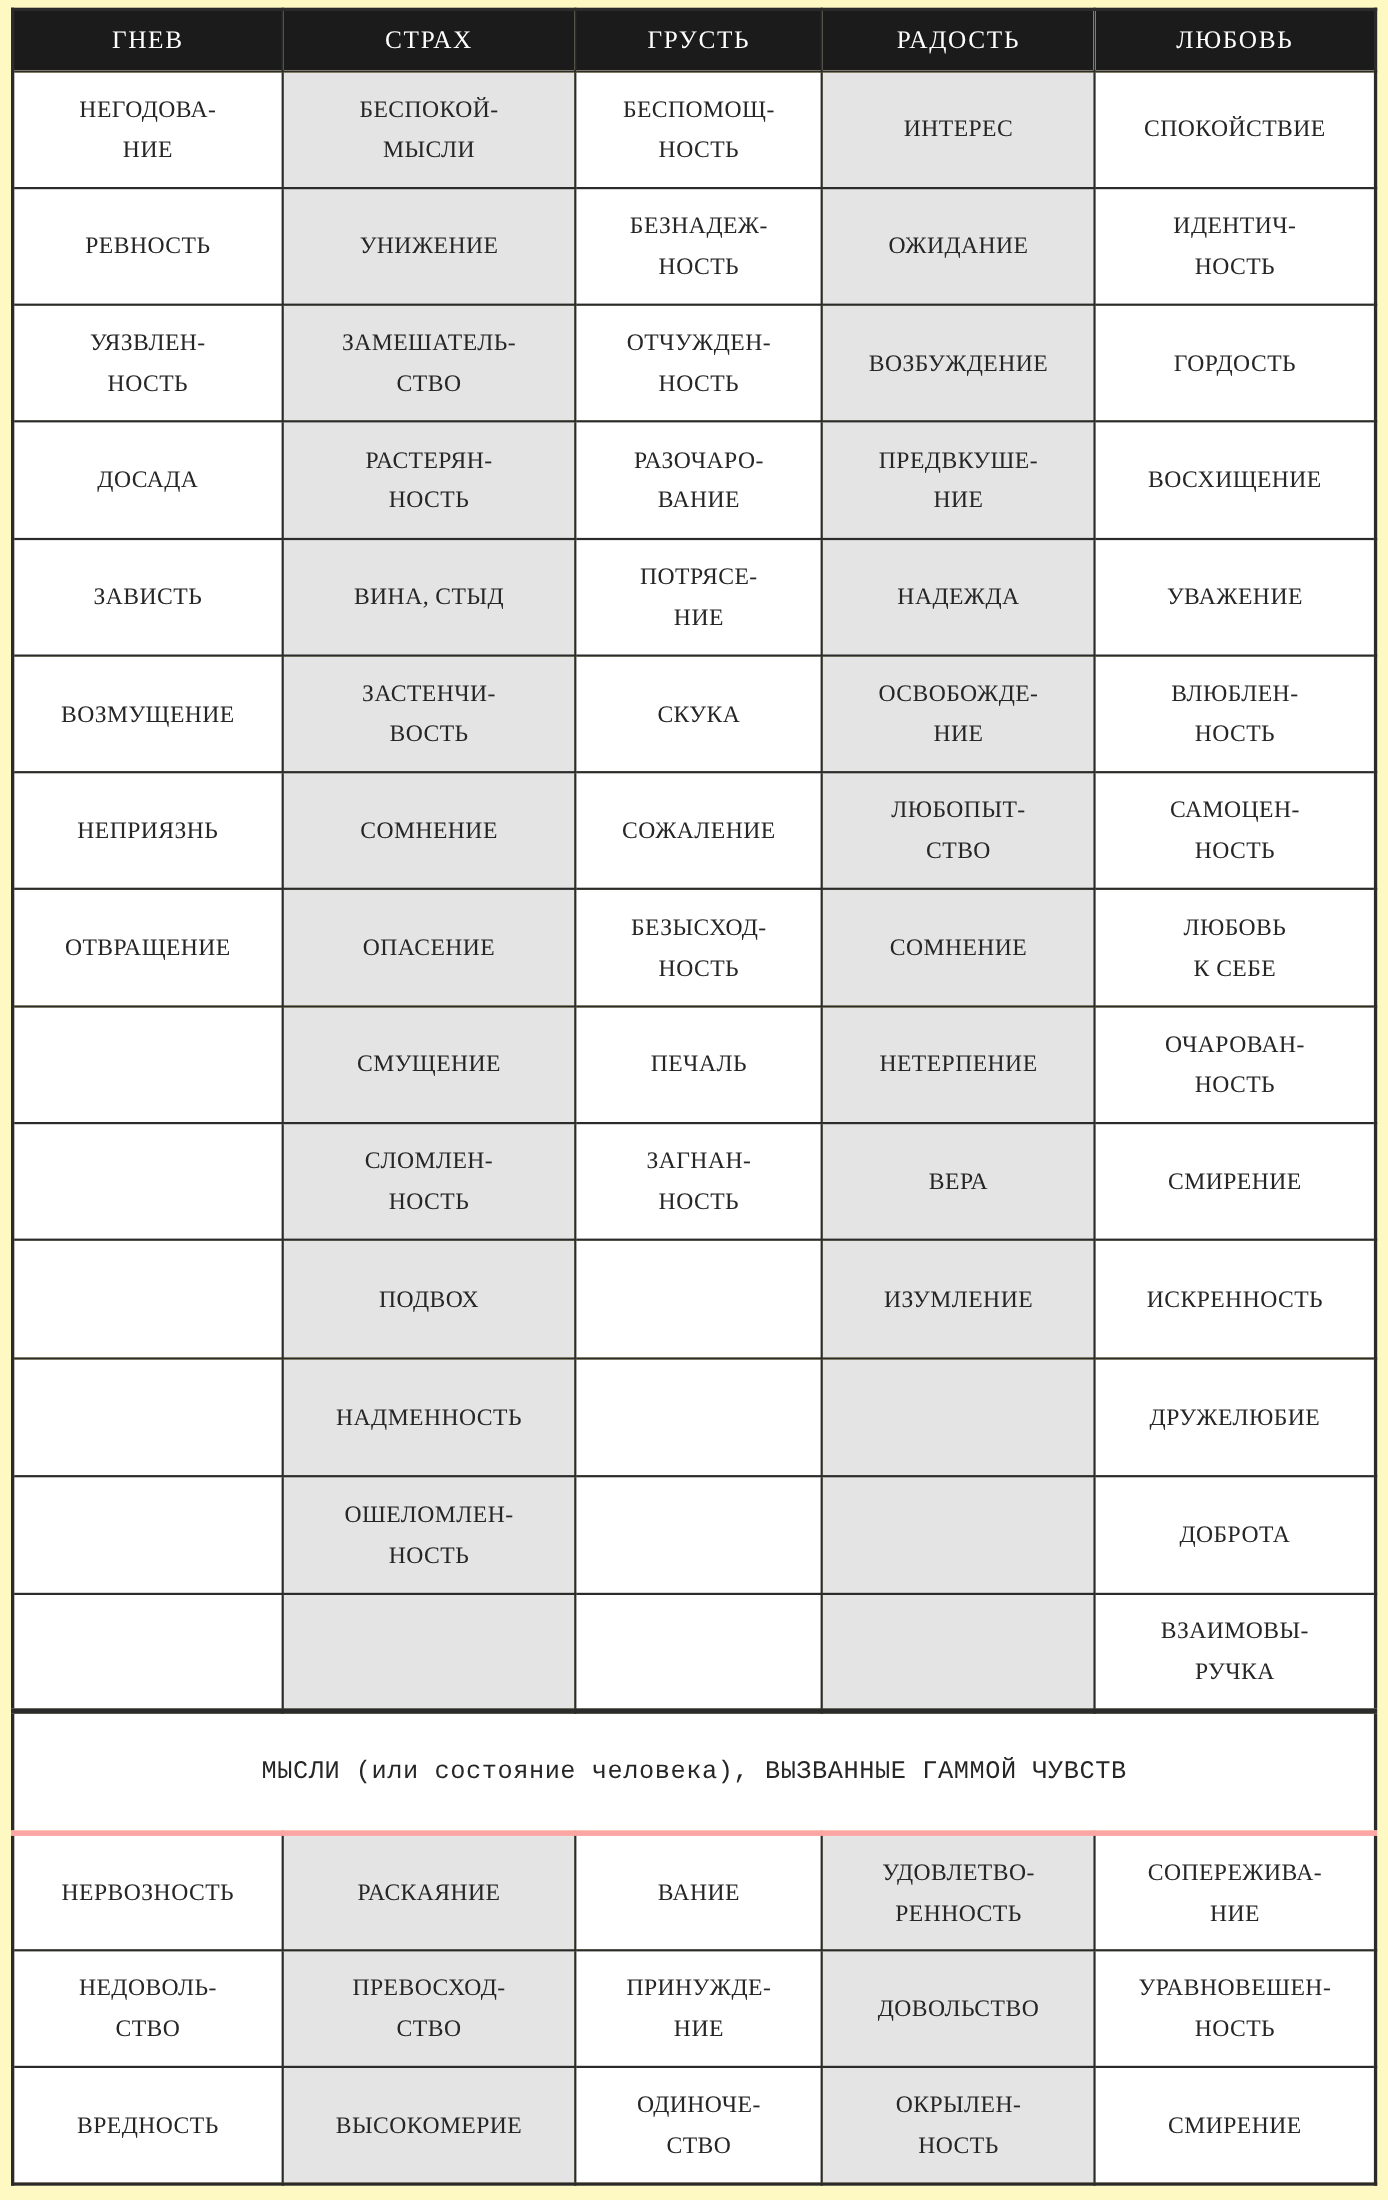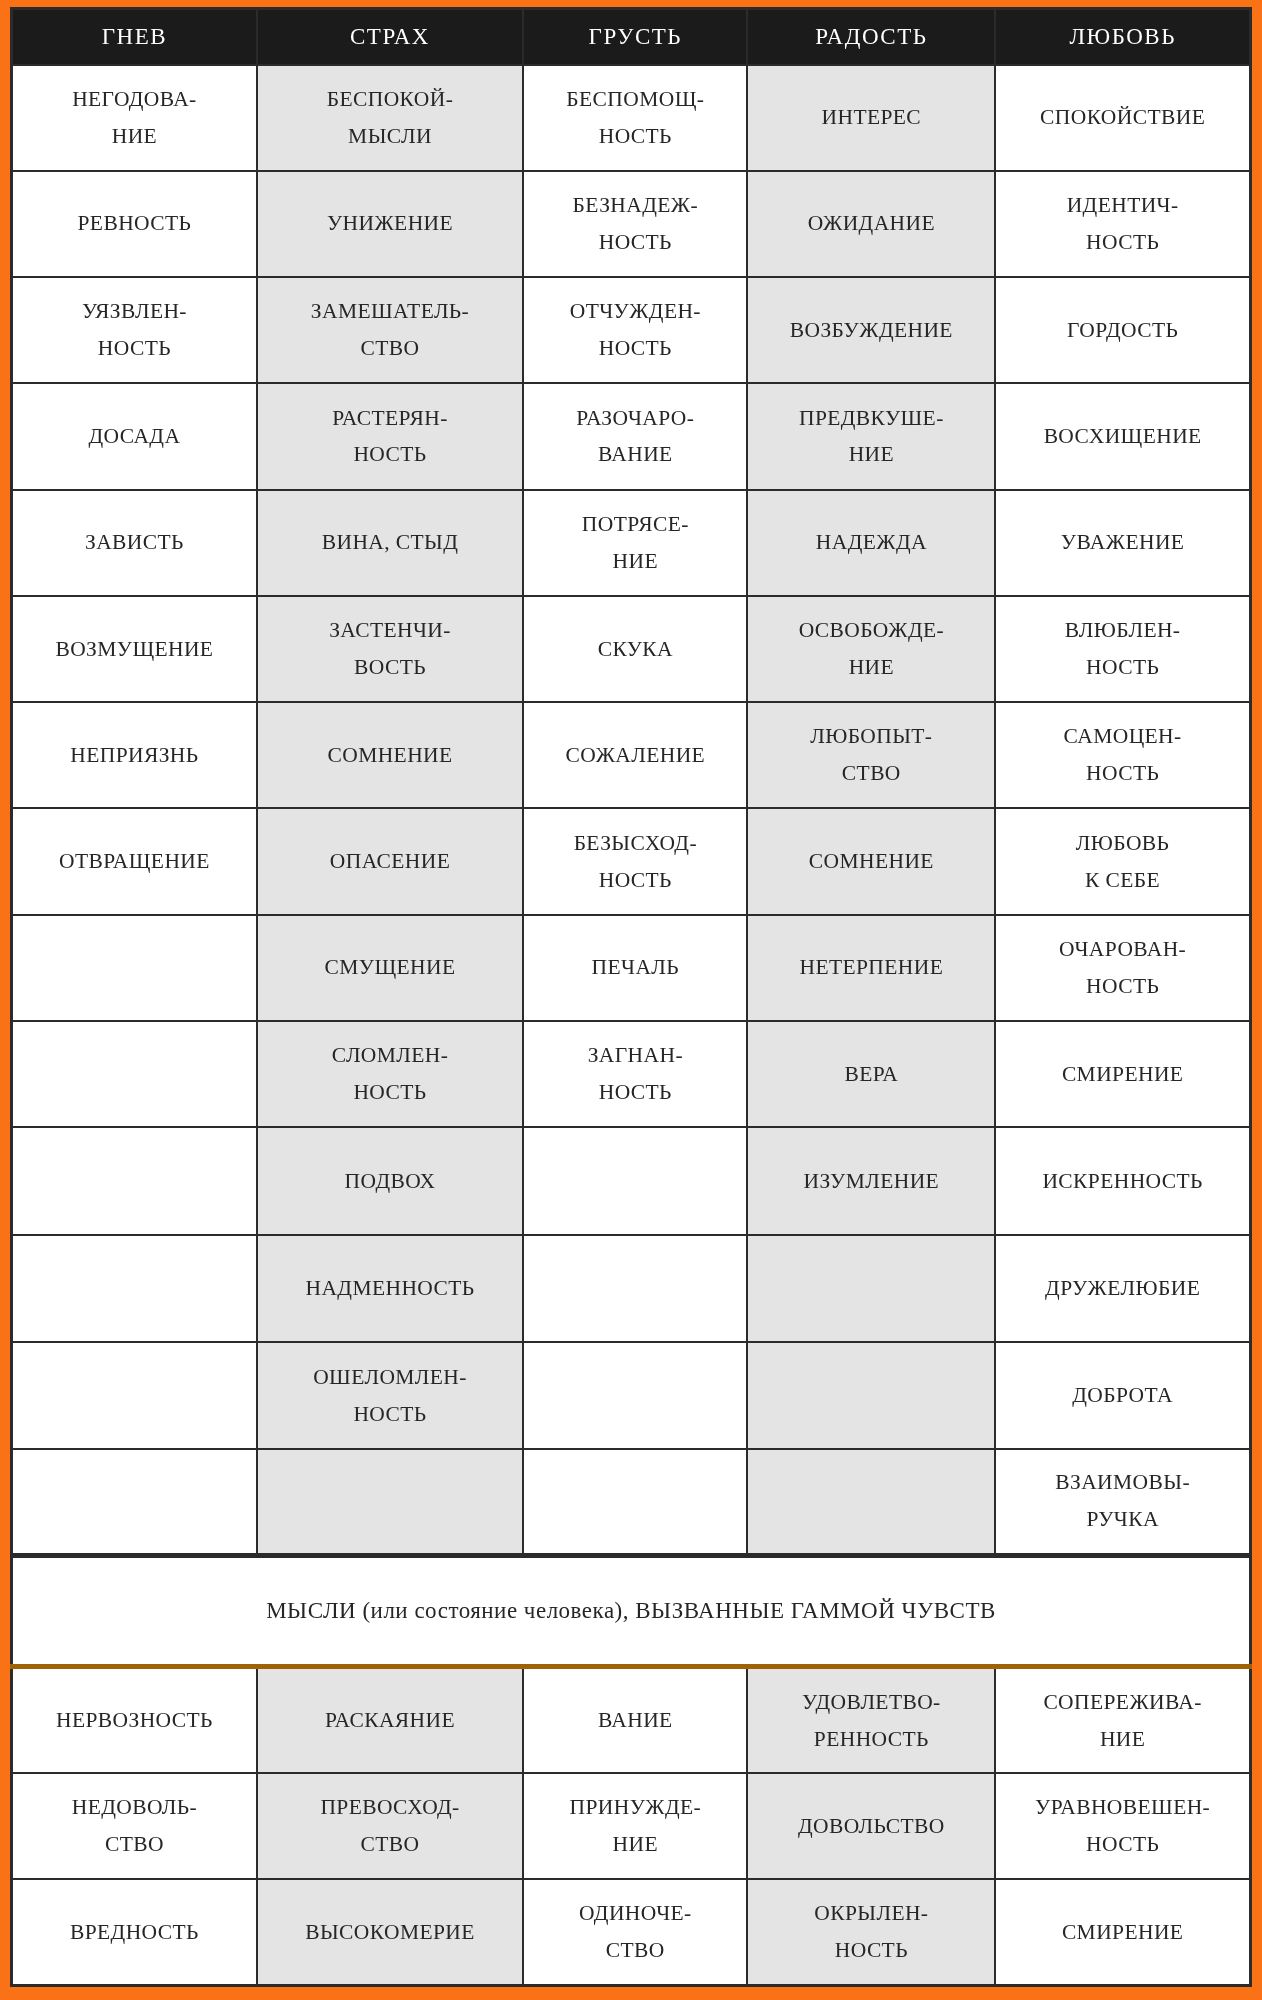--- a/index.html
+++ b/index.html
@@ -4,21 +4,21 @@
 <style>
   html, body {
     margin: 0;
     padding: 0;
     background: #ffffff;
     width: 1262px;
   }
   .page {
     width: 1262px;
     height: 2000px;
-    background: #f97316;
+    background: #fef9c3;
     box-sizing: border-box;
     padding: 7px 10px 22px 10px;
   }
   table.emotions {
     border-collapse: collapse;
     table-layout: fixed;
     width: 1242px;
     height: 1980px;
     border: 3px solid #2b2b2b;
     font-family: "Liberation Serif", "DejaVu Serif", serif;
@@ -51,24 +51,25 @@
     letter-spacing: 0.4px;
     line-height: 1.72;
     background: #ffffff;
   }
   td.shaded { background: #e4e4e4; }
   tr.tall  { height: 82px; }
   tr.short { height: 83px; }
   tr.spanner-row { height: 86px; }
   tr.spanner-row td {
     border-top: 5px solid #2b2b2b;
-    border-bottom: 5px solid #a16207;
+    border-bottom: 5px solid #fca5a5;
     font-size: 23px;
     letter-spacing: 0.5px;
     background: #ffffff;
+    font-family: Liberation Mono, monospace;
   }
 </style>
 </head>
 <body>
 
 <div class="page">
   <table class="emotions">
     <colgroup>
       <col class="c1">
         <col class="c2">

